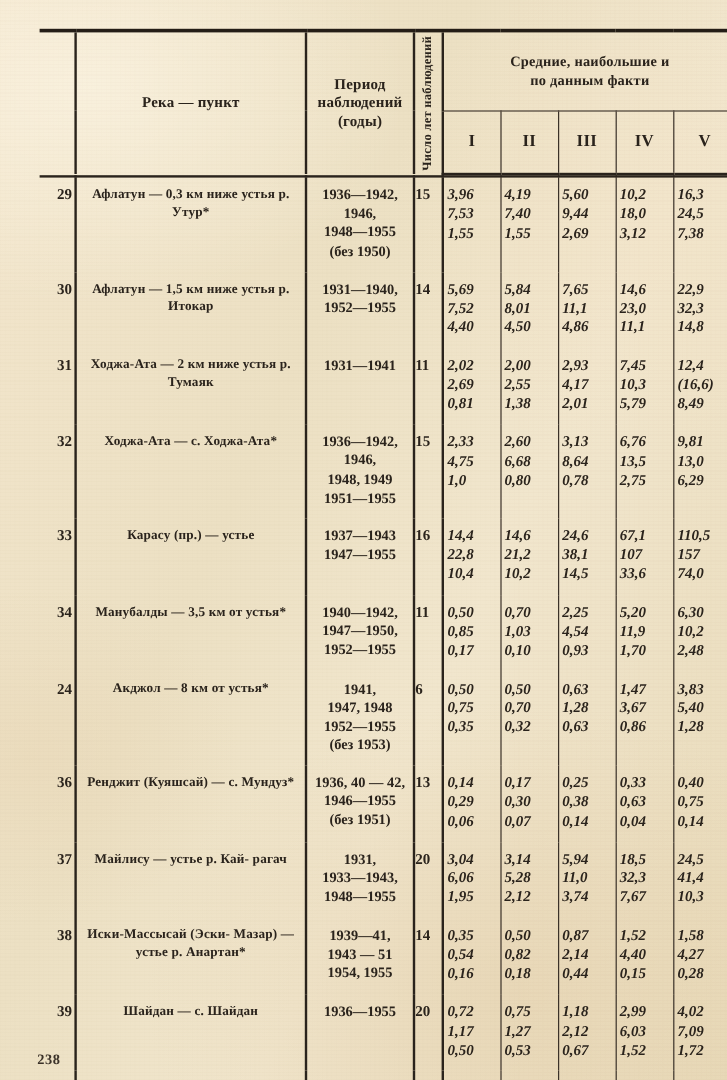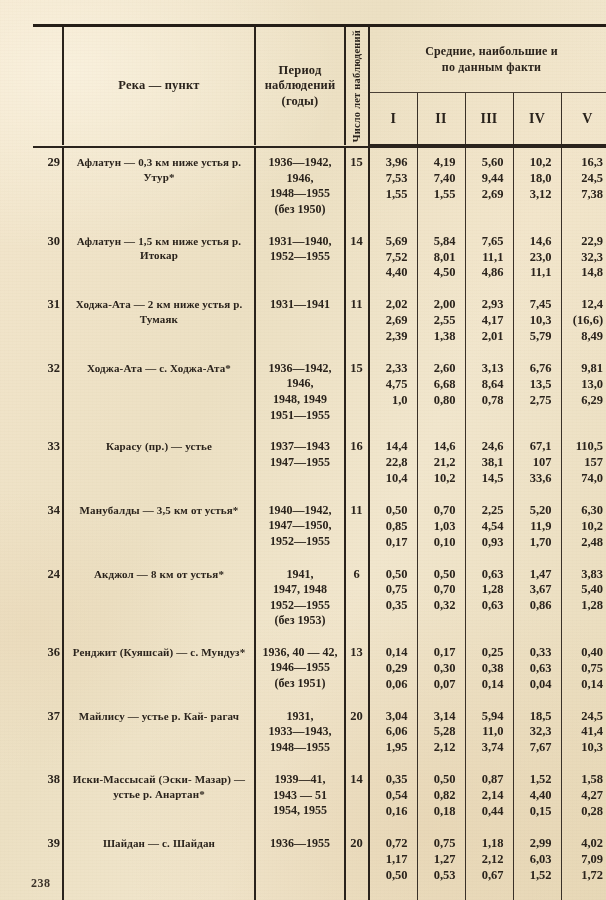--- a/index.html
+++ b/index.html
@@ -120,36 +120,36 @@
     vertical-align: top;
     font-size: 12px;
     font-weight: bold;
     padding: 7px 4px 9px 4px;
     line-height: 1.30;
     white-space: pre-line;
     margin-top: 21px;
   }
   td.years {
     width: 26px;
-    text-align: center;
     vertical-align: top;
     font-size: 12.5px;
     font-weight: bold;
     padding: 7px 1px 9px 0;
     font-family: Liberation Serif, serif;
   }
   td.val {
     width: 52px;
-    text-align: right;
+    text-align: left;
     vertical-align: top;
     font-size: 12.5px;
     font-weight: bold;
     padding: 7px 9px 9px 3px;
     line-height: 1.27;
     white-space: pre-line;
+    font-style: italic;
   }
 
   
   .folio {
     position: absolute;
     left: 31px;
     top: 876px;
     font-size: 12px;
     font-weight: bold;
     color: #3a3128;
@@ -252,21 +252,21 @@
 14,8</td>
         </tr>
         <tr>
           <td class="idx">31</td>
           <td class="name vl-strong">Ходжа-Ата — 2 км ниже
 устья р. Тумаяк</td>
           <td class="period vl-strong">1931—1941</td>
           <td class="years vl-strong">11</td>
           <td class="val vl-strong">2,02
 2,69
-2,39</td>
+0,81</td>
           <td class="val vl">2,00
 2,55
 1,38</td>
           <td class="val vl">2,93
 4,17
 2,01</td>
           <td class="val vl">7,45
 10,3
 5,79</td>
           <td class="val vl vr-strong">12,4

